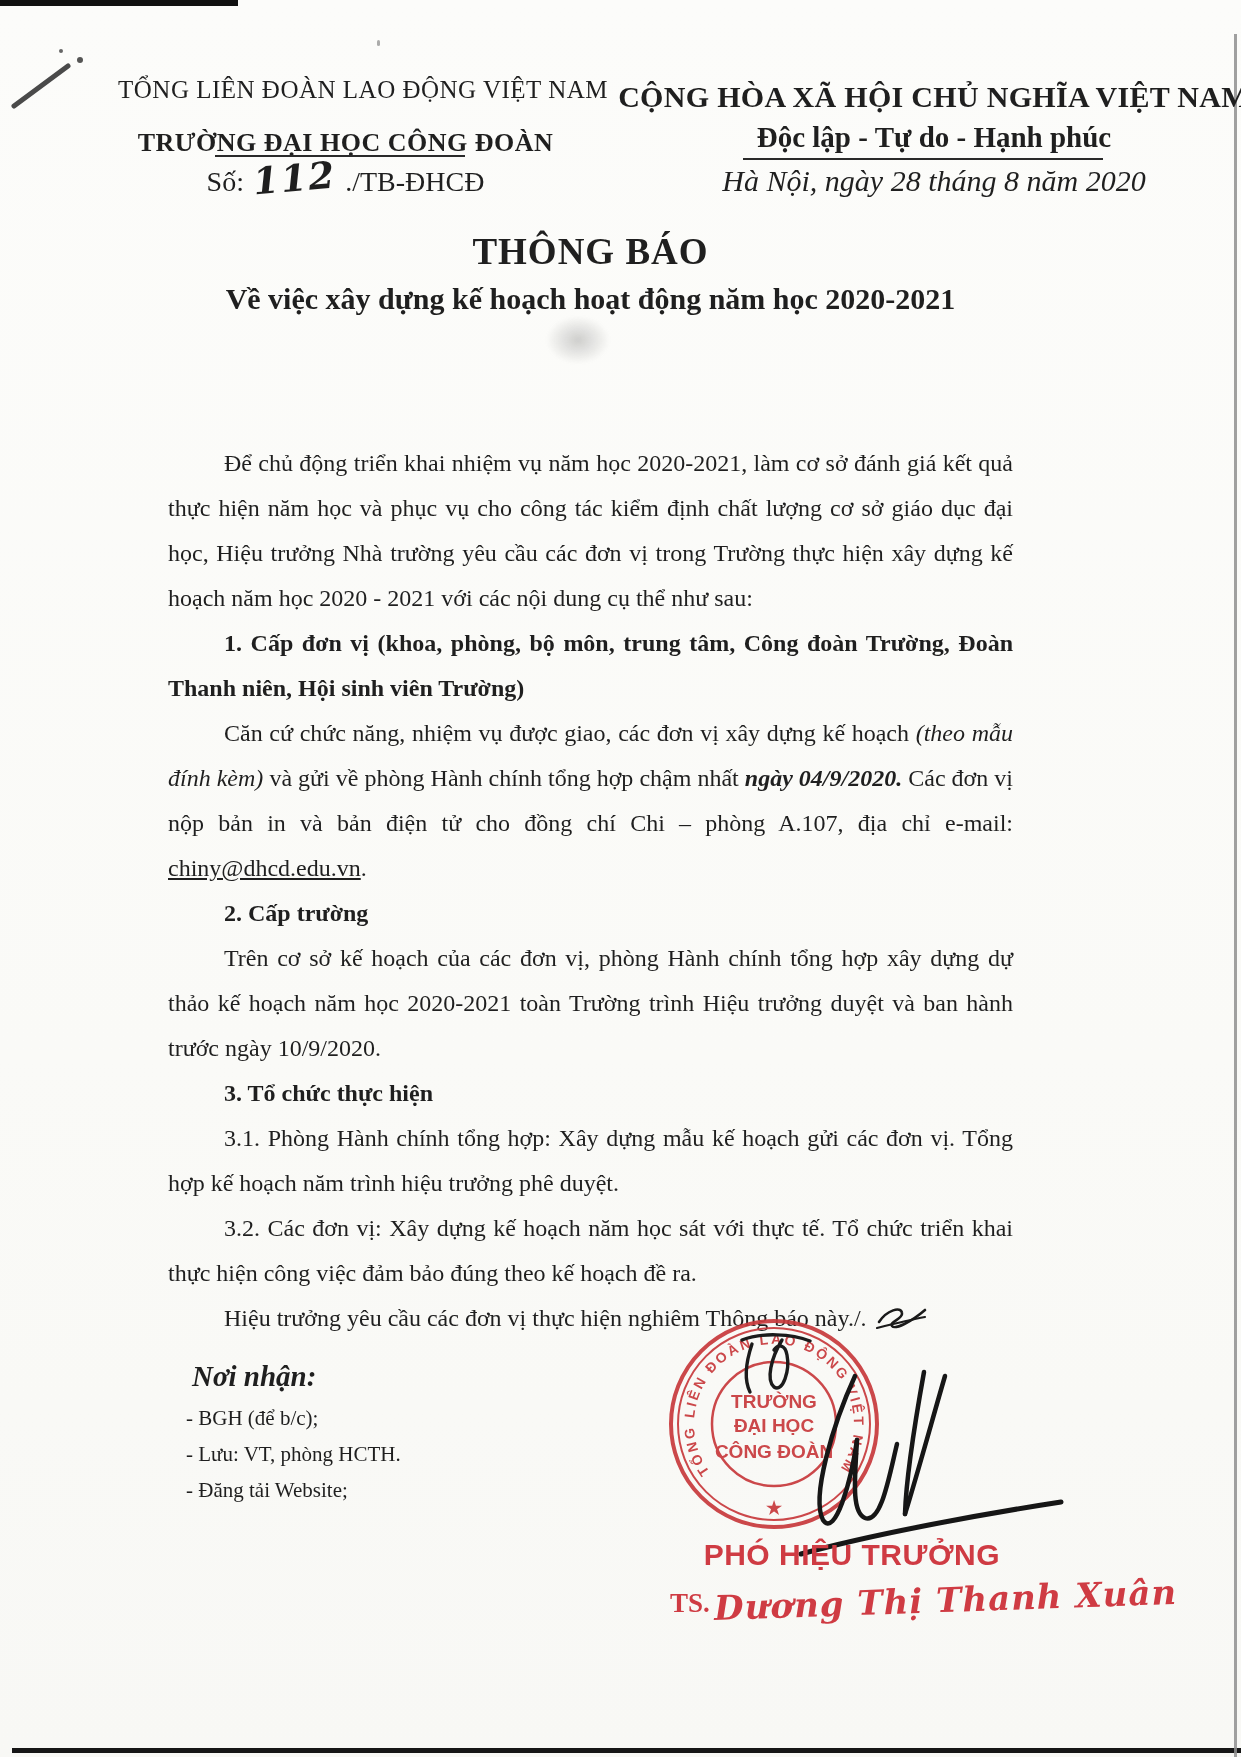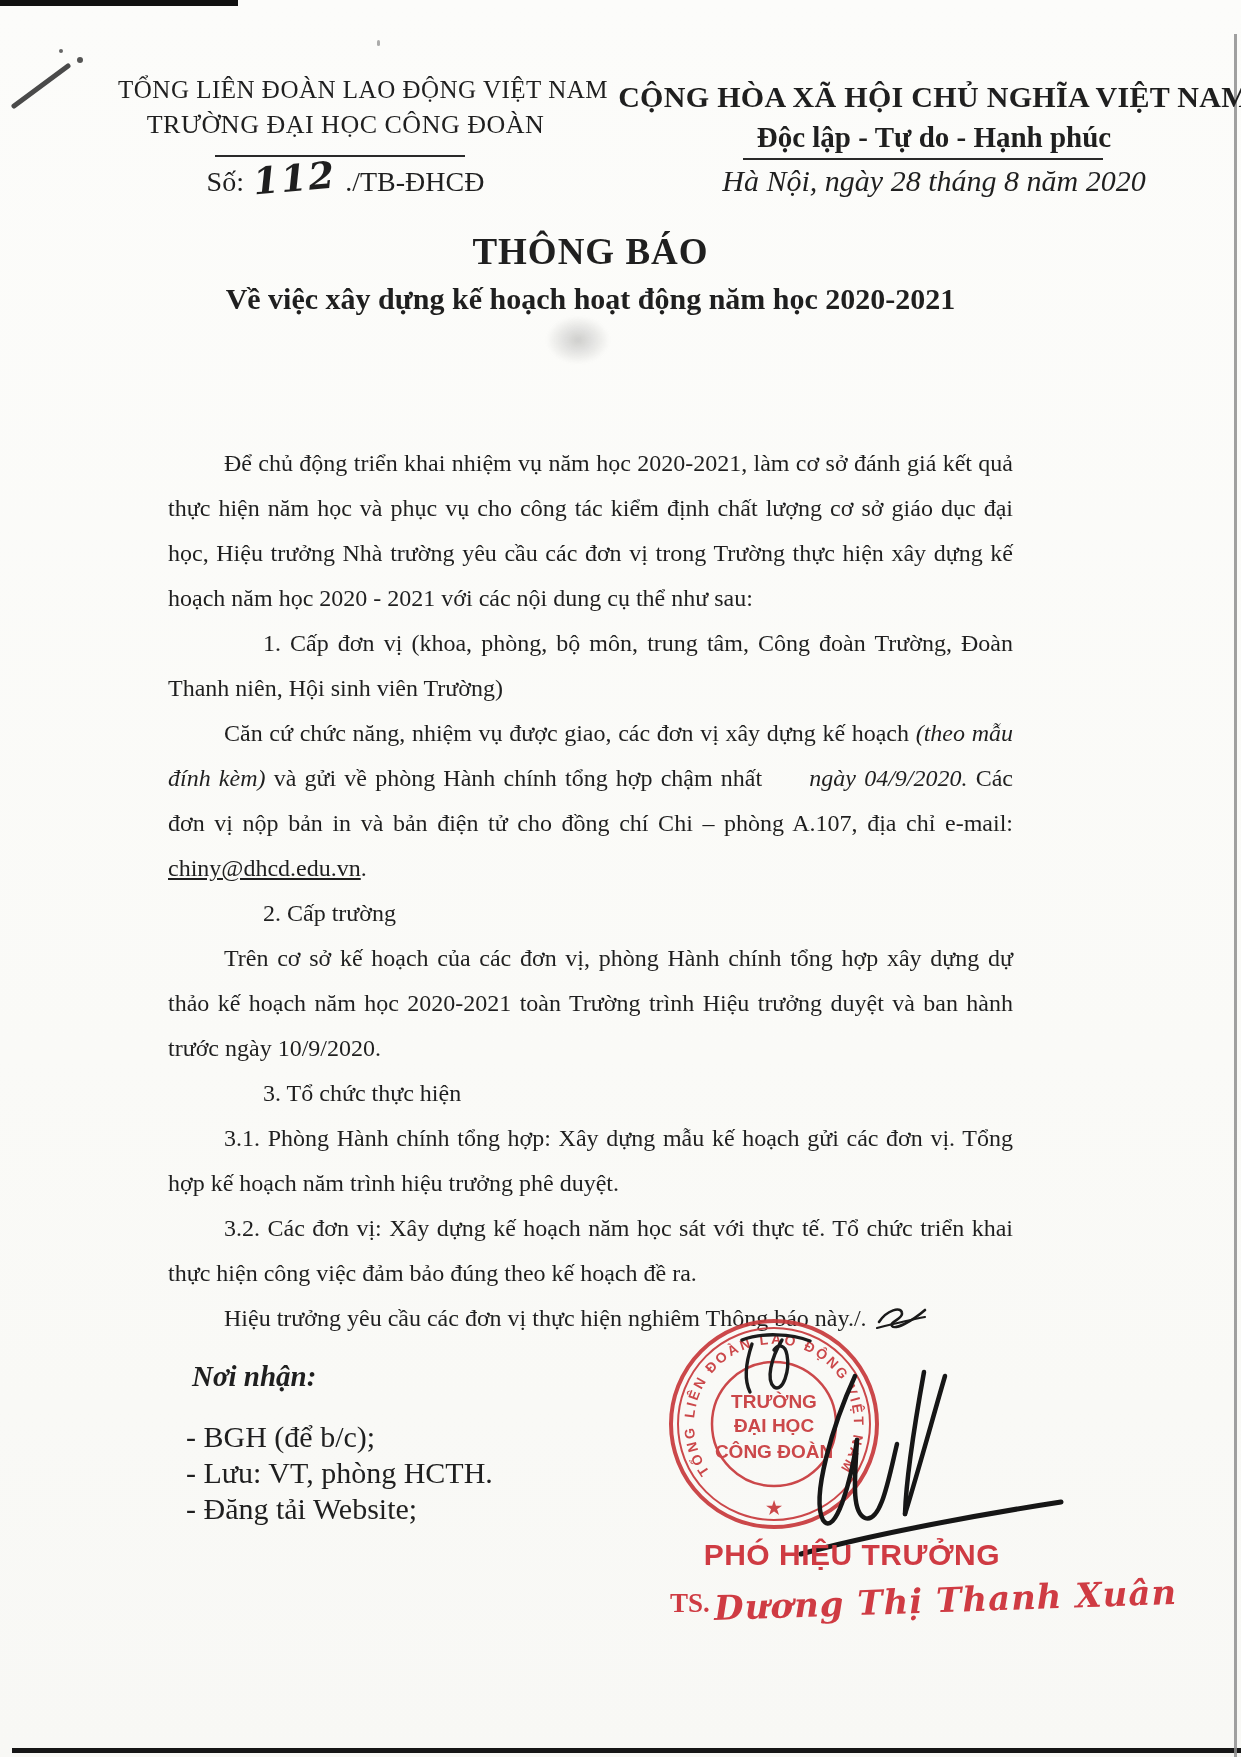--- a/index.html
+++ b/index.html
@@ -15,21 +15,21 @@
   .bottom-strip { position:absolute; left:12px; top:1748px; width:1229px; height:5px; background:#161616; }
   .right-edge-line { position:absolute; left:1234px; top:34px; width:3px; height:1723px; background:#8f8f8f; opacity:.85; }
   .pen-mark { position:absolute; left:4px; top:44px; }
   .smudge { position:absolute; left:546px; top:316px; width:64px; height:48px;
     background:radial-gradient(closest-side, rgba(110,110,110,.32), rgba(110,110,110,0)); filter:blur(1.5px); }
   .speck { position:absolute; left:377px; top:40px; width:3px; height:6px; background:#777; opacity:.6; border-radius:2px; }
 
   
   .header-left { position:absolute; left:118px; top:76px; width:455px; text-align:center; }
   .org-parent { font-size:25px; letter-spacing:.5px; white-space:nowrap; }
-  .org-name   { font-size:26px; font-weight:normal; letter-spacing:.5px; white-space:nowrap; margin-top:6px; }
+  .org-name   { font-size:26px; font-weight:bold; letter-spacing:.5px; white-space:nowrap; margin-top:24px; }
   .org-underline { position:absolute; left:215px; top:155px; width:250px; height:2px; background:#2a2a2a; }
   .doc-number { position:absolute; left:118px; top:156px; width:455px; text-align:center; font-size:28px; white-space:nowrap; }
   .handwritten-number { display:inline-block; font-family:"DejaVu Serif", serif; font-style:italic; font-weight:bold;
     font-size:37px; letter-spacing:2px; transform:rotate(-5deg); margin:0 2px; }
 
   .header-right { position:absolute; left:588px; top:80px; width:692px; text-align:center; }
   .motto-1 { font-size:30px; font-weight:bold; white-space:nowrap; letter-spacing:.3px; }
   .motto-2 { font-size:29px; font-weight:bold; white-space:nowrap; margin-top:7px; }
   .motto-underline { position:absolute; left:743px; top:158px; width:360px; height:2px; background:#2a2a2a; }
   .place-date { position:absolute; left:588px; top:164px; width:692px; text-align:center;
@@ -38,28 +38,28 @@
   
   .doc-title { position:absolute; left:168px; top:230px; width:845px; text-align:center;
     font-size:37px; font-weight:bold; letter-spacing:1px; }
   .doc-subtitle { position:absolute; left:168px; top:282px; width:845px; text-align:center;
     font-size:30px; font-weight:bold; }
   .salutation { position:absolute; left:168px; top:382px; width:845px; text-align:center; font-size:30px; }
 
   
   .body-text { position:absolute; left:168px; top:441px; width:845px; font-size:24px; line-height:45px; }
   .body-text p { margin:0; text-indent:56px; text-align:justify; }
-  .seg-b { font-weight:normal;margin-left:39px; }
+  .seg-b { font-weight:bold; }
   .seg-i { font-style:italic; }
   .seg-u { text-decoration:underline; }
   .inline-squiggle { display:inline-block; vertical-align:-8px; margin-left:8px; }
 
   
   .recipients-label { position:absolute; left:192px; top:1360px; font-size:29px; font-weight:bold; font-style:italic; }
-  .recipients-list { position:absolute; left:186px; top:1400px; font-size:30px; line-height:36px;margin-top:19px; }
+  .recipients-list { position:absolute; left:186px; top:1400px; font-size:21px; line-height:36px; }
 
   
   .sign-on-behalf { position:absolute; left:808px; top:1336px; font-size:33px; font-weight:bold;
     letter-spacing:.5px; white-space:nowrap; }
   .kt-handwriting { position:absolute; left:738px; top:1328px; }
   .stamp { position:absolute; left:666px; top:1316px; opacity:.92; }
   .signature-ink { position:absolute; left:793px; top:1362px; }
   .signer-role { position:absolute; left:700px; top:1538px; width:300px; text-align:right;
     font-size:30px; font-weight:bold; color:#cf3b43; font-family:"Liberation Sans", sans-serif; letter-spacing:.5px; white-space:nowrap; }
   .signer-name-row { position:absolute; left:670px; top:1580px; width:360px; text-align:center; color:#cf3b43; white-space:nowrap; }

